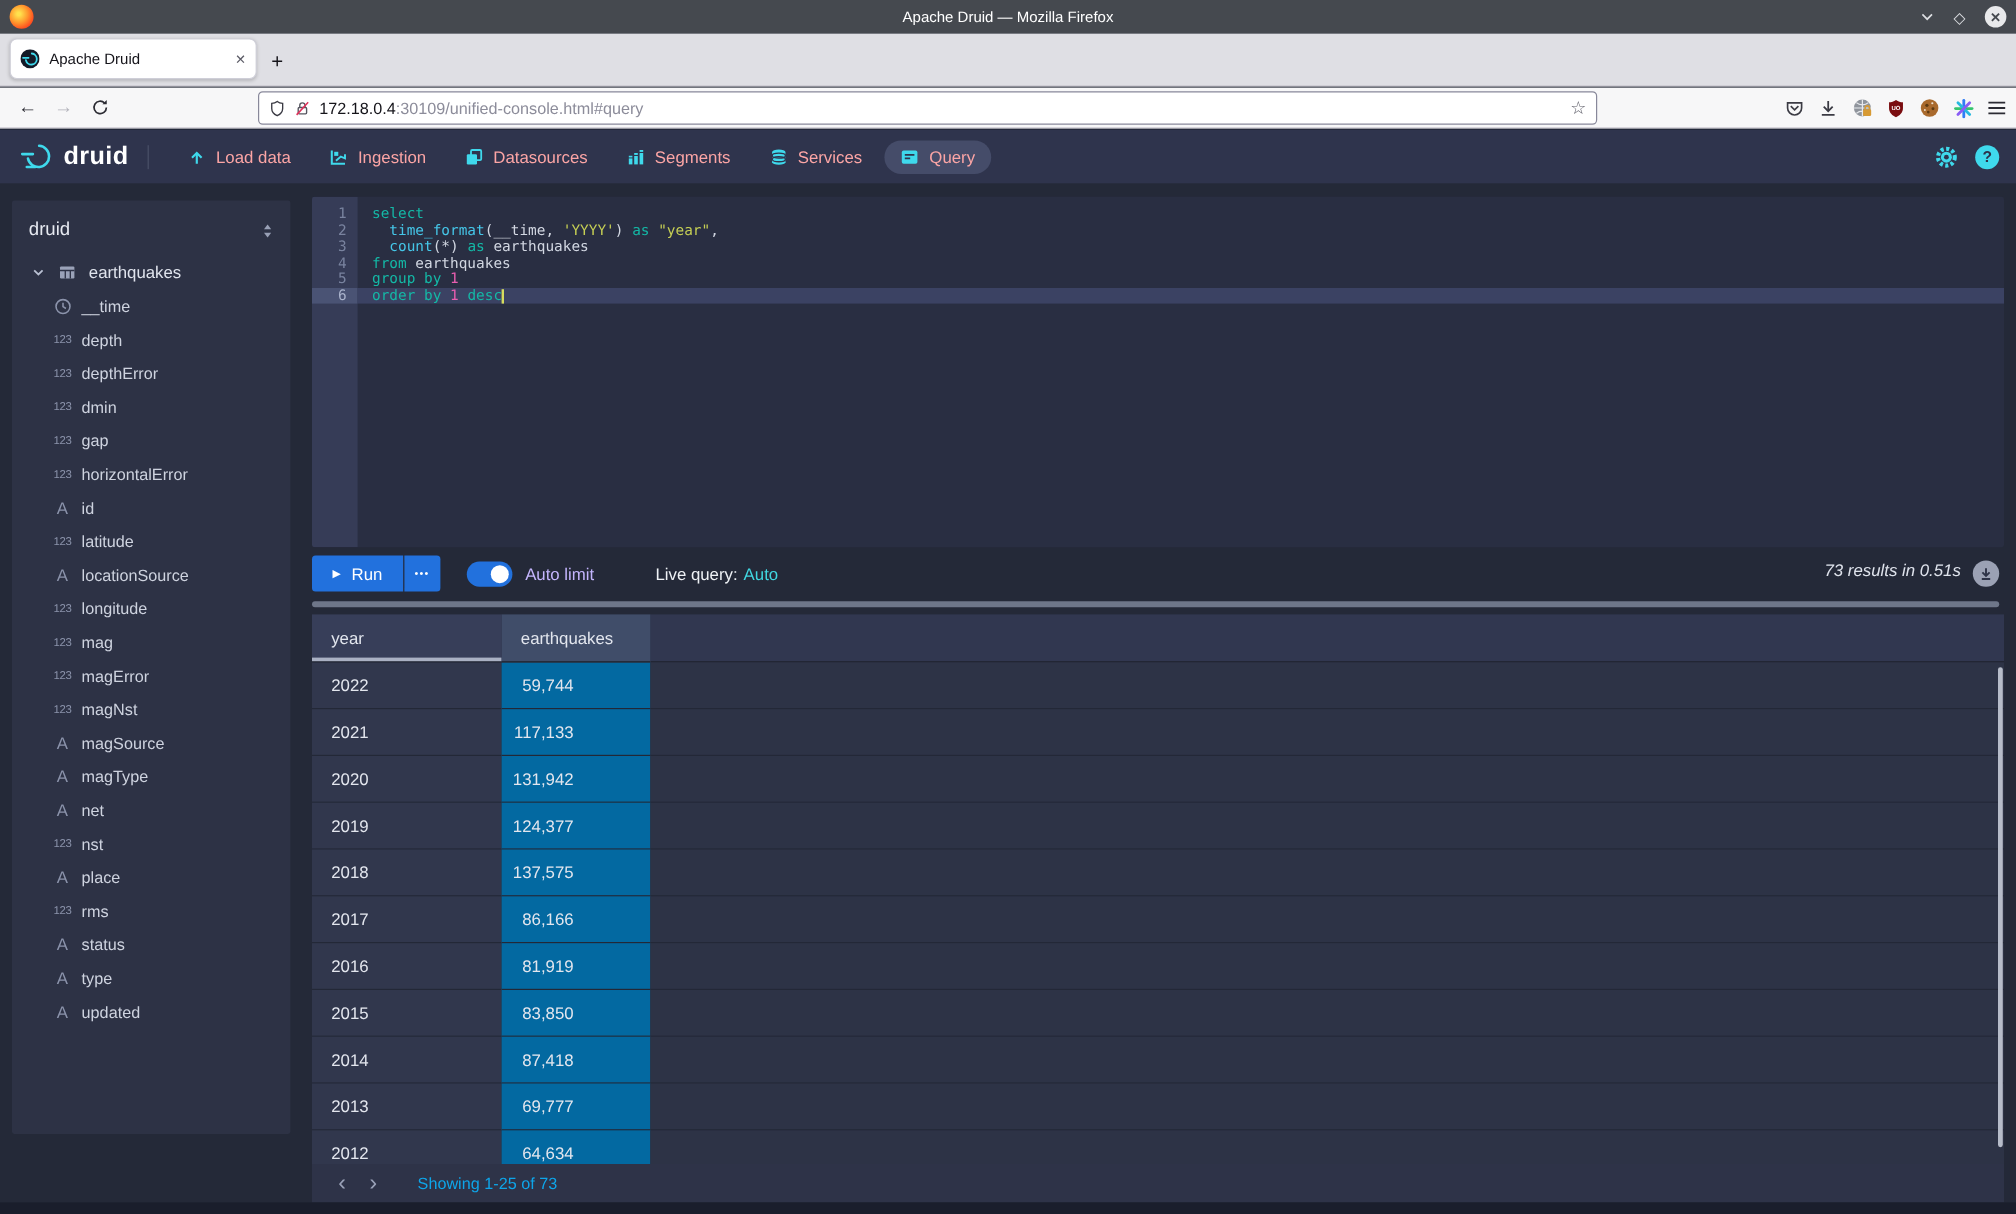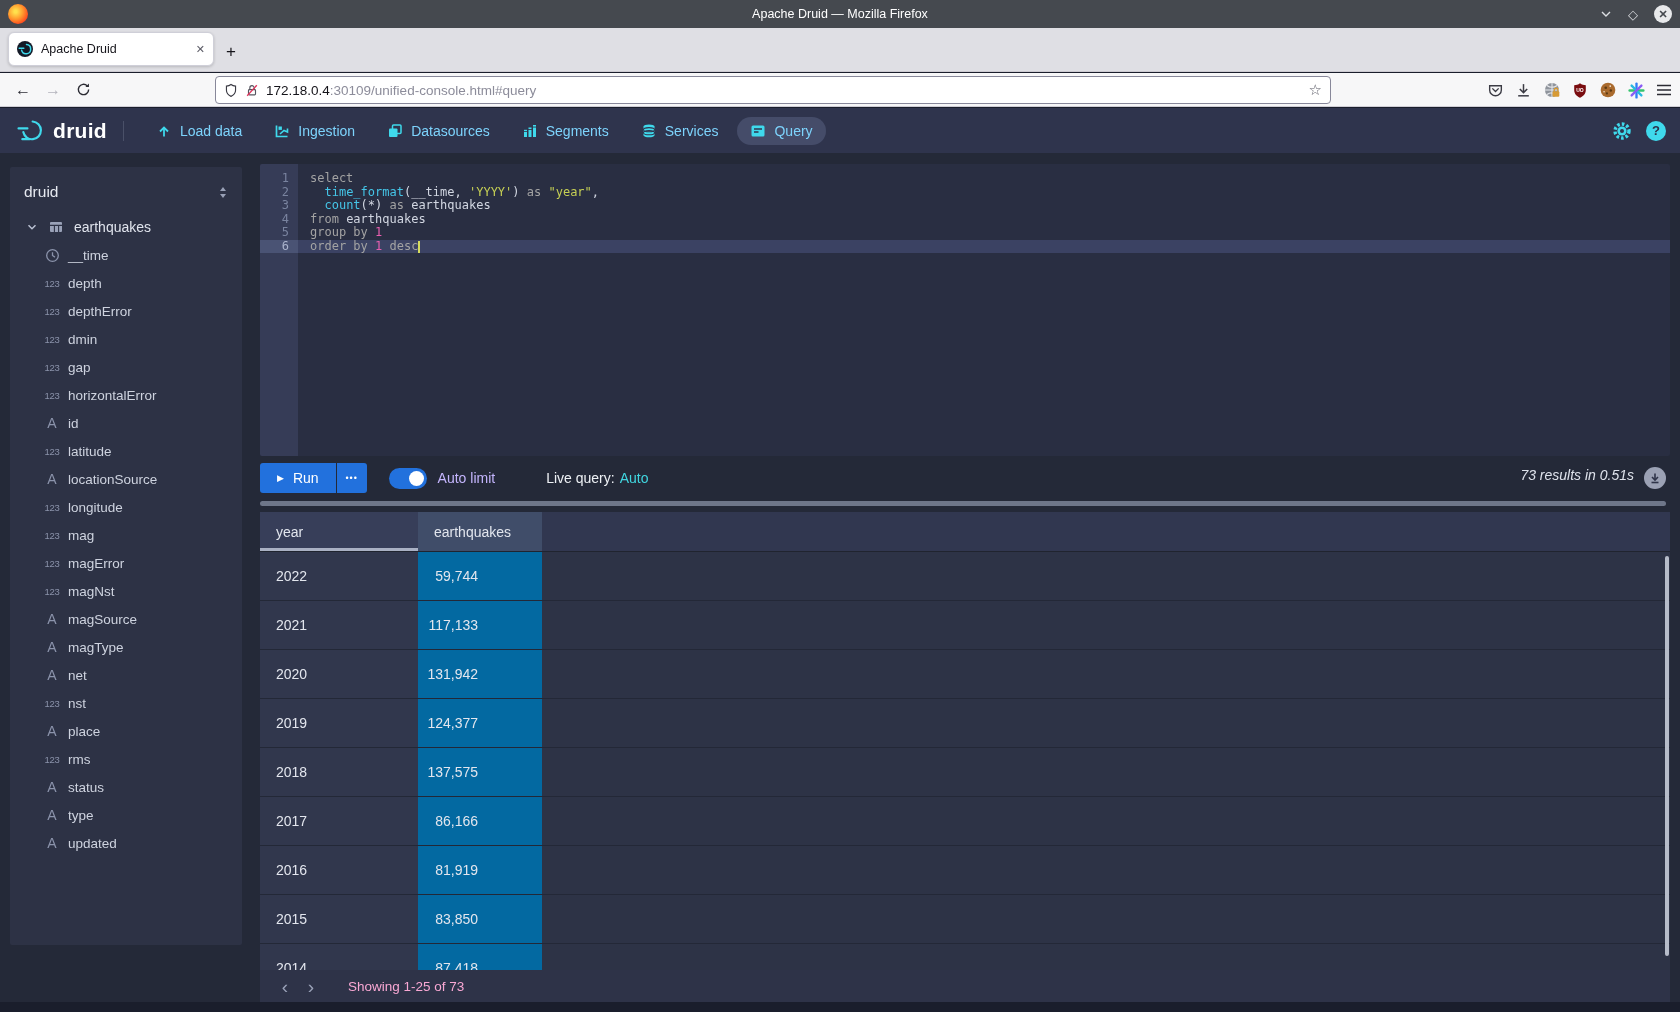--- a/index.html
+++ b/index.html
@@ -42,21 +42,21 @@
 
   
   .app { position:absolute; left:0; top:108px; right:0; bottom:0; background:#242938; }
   .dnavbar { position:absolute; left:0; top:0; right:0; height:45px; background:#2f344d;
              display:flex; align-items:center; color:#f2f4f8; }
   .brand { display:flex; align-items:center; gap:7px; margin-left:16px; }
   .brand-text { font-size:21px; font-weight:600; letter-spacing:.3px; color:#fff; }
   .nav-div { width:1px; height:20px; background:#4a5068; margin:0 16px; }
   #nav-items { display:flex; align-items:center; height:100%; }
   .nav-item { display:flex; align-items:center; gap:8px; padding:6px 13px; margin:0 3px;
-              border-radius:16px; font-size:14px; color:#7dd3fc; cursor:pointer; }
+              border-radius:16px; font-size:14px; color:#fca5a5; cursor:pointer; }
   .nav-item.active { background:#454c69; }
   .nav-ic { display:flex; align-items:center; }
   .nav-right { position:absolute; right:14px; top:0; height:45px; display:flex; align-items:center; gap:14px; }
   .gear-ic { display:flex; }
   .help-btn { width:20px; height:20px; border-radius:50%; background:#3fd9ec; color:#2c3149;
               font-weight:bold; font-size:13px; display:flex; align-items:center; justify-content:center; }
 
   .dbody { position:absolute; left:0; top:45px; right:0; bottom:0; background:#242938; }
   .bottom-strip { position:absolute; left:0; right:0; bottom:0; height:10px; background:#1a1e2c; }
 
@@ -77,21 +77,21 @@
   .main { position:absolute; left:260px; right:10px; top:11px; bottom:10px; display:flex; flex-direction:column; }
 
   .editor { height:292px; background:#292e42; border-radius:2px; display:flex; overflow:hidden;
             font-family:"DejaVu Sans Mono", monospace; font-size:12px; line-height:13.5px; }
   .gutter { width:38px; background:#363c57; padding-top:8px; color:#79839f; text-align:right; }
   .gutter div { padding-right:9px; height:13.5px; }
   .gutter div.active { background:#4a5374; color:#aab3cc; }
   .code { flex:1; padding-top:8px; }
   .code .cl { height:13.5px; padding-left:12px; white-space:pre; color:#d2d7e2; }
   .code .cl.active { background:#3b4263; }
-  .tok.kw { color:#a3a3a3; } .tok.fn { color:#45c6e8; } .tok.num { color:#e85eb0; } .tok.str { color:#c5cf54; }
+  .tok.kw { color:#14b8a6; } .tok.fn { color:#45c6e8; } .tok.num { color:#e85eb0; } .tok.str { color:#c5cf54; }
   .cursor { display:inline-block; width:1.5px; height:12px; background:#d6dc5e; vertical-align:text-bottom; }
 
   
   .runbar { height:44px; display:flex; align-items:center; position:relative; }
   .btn-group { display:flex; }
   .run-btn { height:30px; background:#2271dd; color:#fff; border-radius:3px 0 0 3px; display:flex;
              align-items:center; gap:9px; padding:0 17px; font-size:14px; cursor:pointer; }
   .play { font-size:9px; }
   .more-btn { height:30px; width:30px; background:#2271dd; color:#fff; border-radius:0 3px 3px 0;
               margin-left:1px; display:flex; align-items:center; justify-content:center;
@@ -111,31 +111,31 @@
 
   
   .tablewrap { flex:1; overflow:hidden; position:relative; padding-top:4px; }
   .trow { display:flex; }
   .hcell { height:40px; display:flex; align-items:center; font-size:14px; color:#e2e6ee;
            padding-left:16px; position:relative; border-bottom:1px solid #20242f; cursor:pointer; }
   .hc-year { width:158px; background:#373e59; }
   .hc-year::after { content:""; position:absolute; left:0; right:0; bottom:0; height:3px; background:#a9b0c3; }
   .hc-eq { width:124px; background:#404d69; }
   .hc-fill { flex:1; background:#313750; border-bottom:1px solid #20242f; }
-  .dcell { height:49px; display:flex; align-items:center; font-size:14px; color:#e3e6ee;
+  .dcell { height:39px; display:flex; align-items:center; font-size:14px; color:#e3e6ee;
            border-bottom:1px solid #232837; cursor:pointer; }
   .c-year { width:158px; background:#31374d; padding-left:16px; }
   .c-eq { width:124px; background:#0369a1; justify-content:flex-end; padding-right:64px; }
   .c-fill { flex:1; background:#2d3346; border-bottom:1px solid #232837; }
   .vscroll { position:absolute; right:1px; top:48px; width:4px; height:400px; border-radius:2px; background:#b6bcc9; }
 
   
   .pagination { height:32px; background:#2e3348; display:flex; align-items:center; padding-left:12px; }
   .pg-btn { width:26px; text-align:center; color:#9aa2b8; font-size:19px; line-height:1; cursor:pointer; }
-  .pg-text { margin-left:24px; font-size:13.5px; color:#f9a8d4; }
+  .pg-text { margin-left:24px; font-size:13.5px; color:#0ea5e9; }
 
   svg { display:block; }
 </style>
 </head>
 <body>
 
 <div class="window">
 
   <div class="titlebar">
     <div class="ff-logo"></div>

